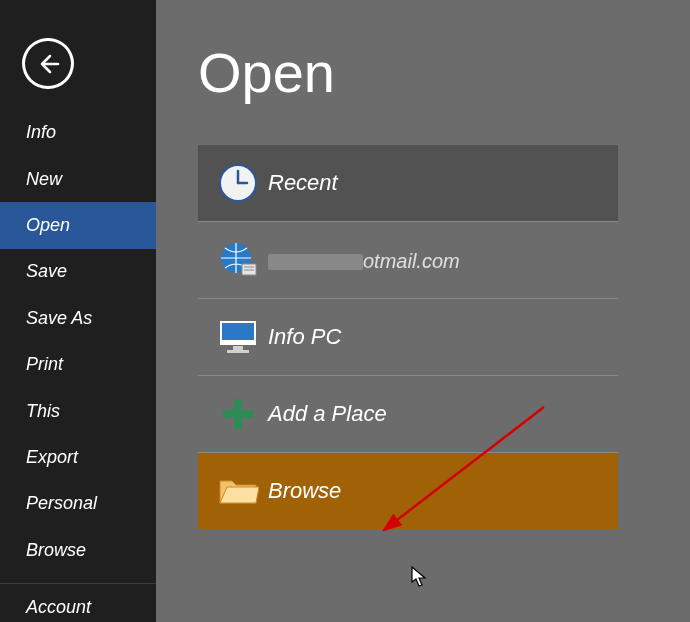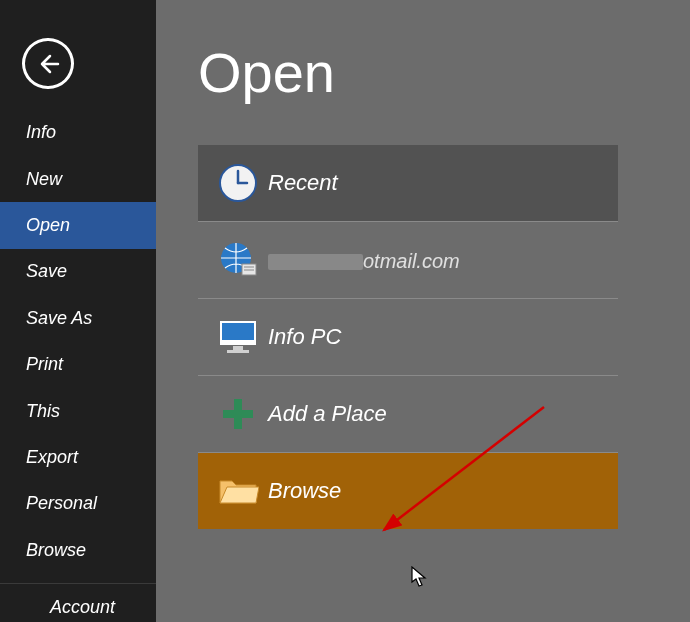--- a/index.html
+++ b/index.html
@@ -81,21 +81,21 @@
   </div>
   <div class="menu-item">
     <span>Personal</span>
   </div>
   <div class="menu-item">
     <span>Browse</span>
   </div>
 
   <div class="menu-divider"></div>
 
-  <div class="menu-item" style="height:30px;margin-left:24px;">
+  <div class="menu-item" style="height:30px;">
     <span>Account</span>
   </div>
 </div>
 
 <div class="main">
   <div class="page-title">Open</div>
 
   <div class="loc-list">
 
     <div class="loc-item recent">

